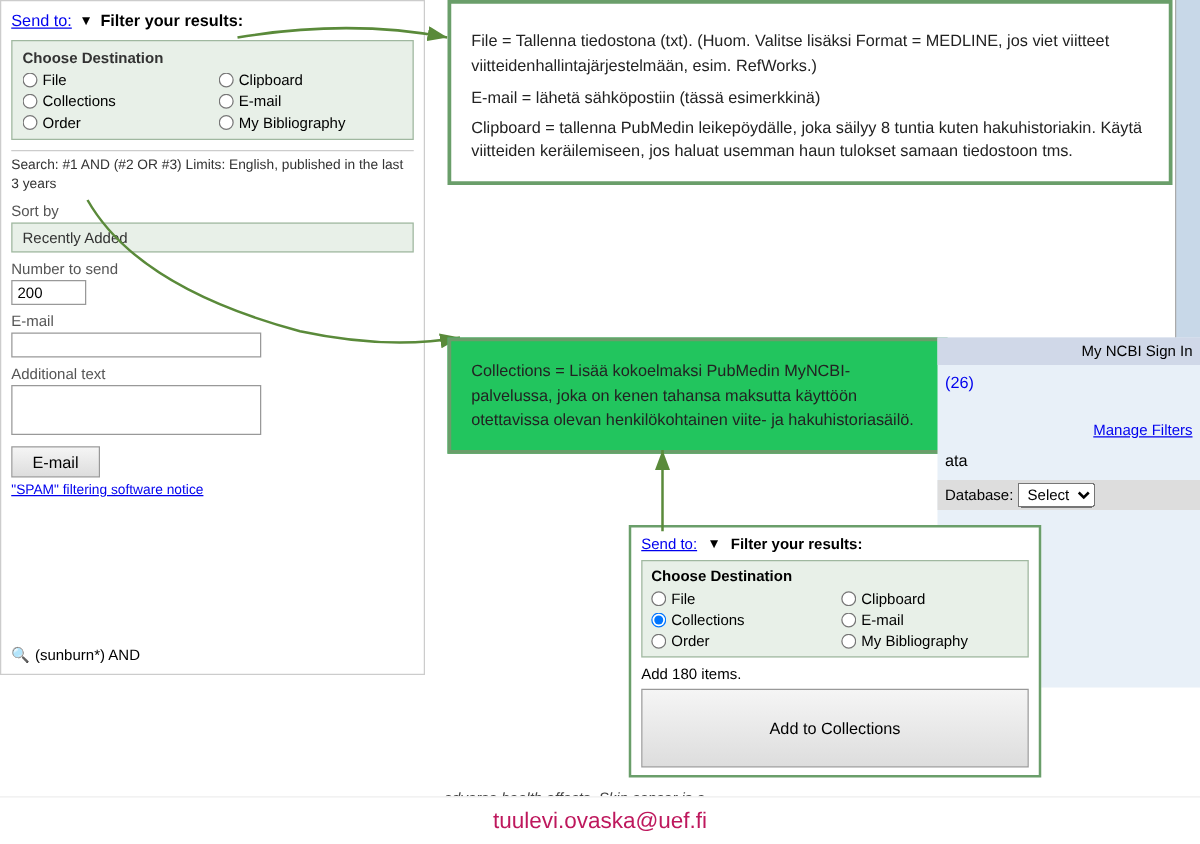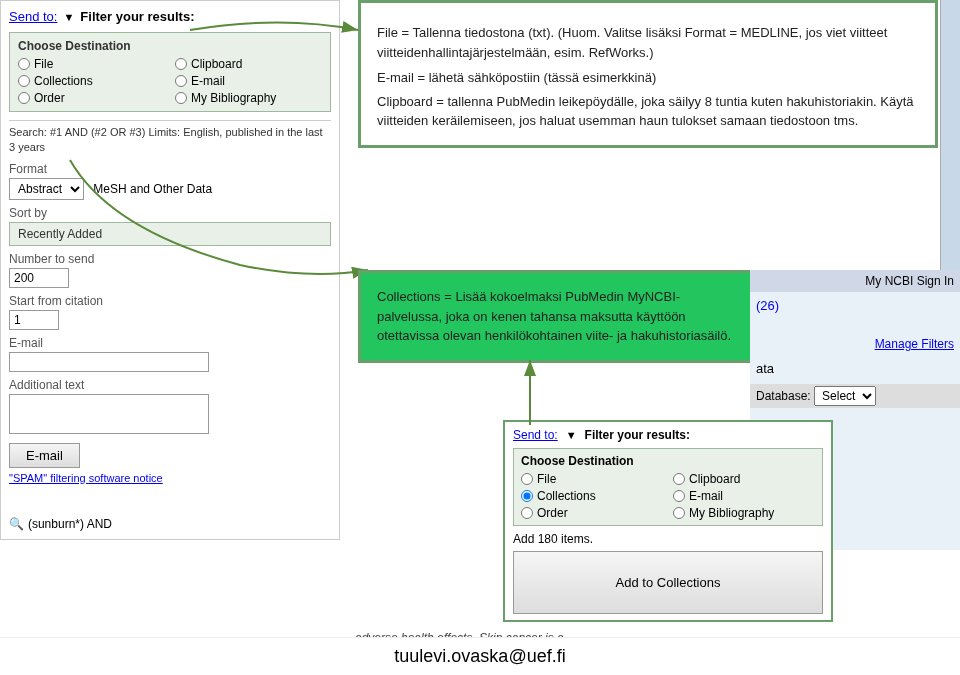--- a/index.html
+++ b/index.html
@@ -262,21 +262,21 @@
     }
 
     
     .footer-text {
       position: absolute;
       bottom: 0;
       left: 0;
       right: 0;
       text-align: center;
       font-size: 18px;
-      color: #000000;
+      color: #be185d;
       padding: 8px;
       border-top: 1px solid #eee;
       background: #fff;
     }
 
     .filter-label {
       font-weight: bold;
       font-size: 13px;
     }
 
@@ -338,44 +338,33 @@
       </label>
       <label class="radio-item">
         <input type="radio" name="dest" style="">
         <span>My Bibliography</span>
       </label>
     </div>
   </div>
 
   <div class="search-info">Search: #1 AND (#2 OR #3) Limits: English, published in the last 3 years</div>
 
-  <div class="form-row">
-    <div class="form-label">Format</div>
-    <select class="form-select">
-      <option>Abstract</option>
-    </select>
-    <span style="margin-left:6px; font-size:12px;">MeSH and Other Data</span>
-  </div>
 
   <div class="sort-by-section">
     <div class="form-label">Sort by</div>
     <div class="recently-added-box">
       <span>Recently Added</span>
     </div>
   </div>
 
   <div class="form-row number-to-send">
     <div class="form-label">Number to send</div>
     <input type="text" class="number-input" value="200" style="">
   </div>
 
-  <div class="form-row">
-    <div class="form-label">Start from citation</div>
-    <input type="text" class="start-from-input" value="1" style="">
-  </div>
 
   <div class="form-row">
     <div class="form-label">E-mail</div>
     <input type="text" class="email-input" style="">
   </div>
 
   <div class="form-row">
     <div class="form-label">Additional text</div>
     <textarea class="additional-text-area" style=""></textarea>
   </div>

